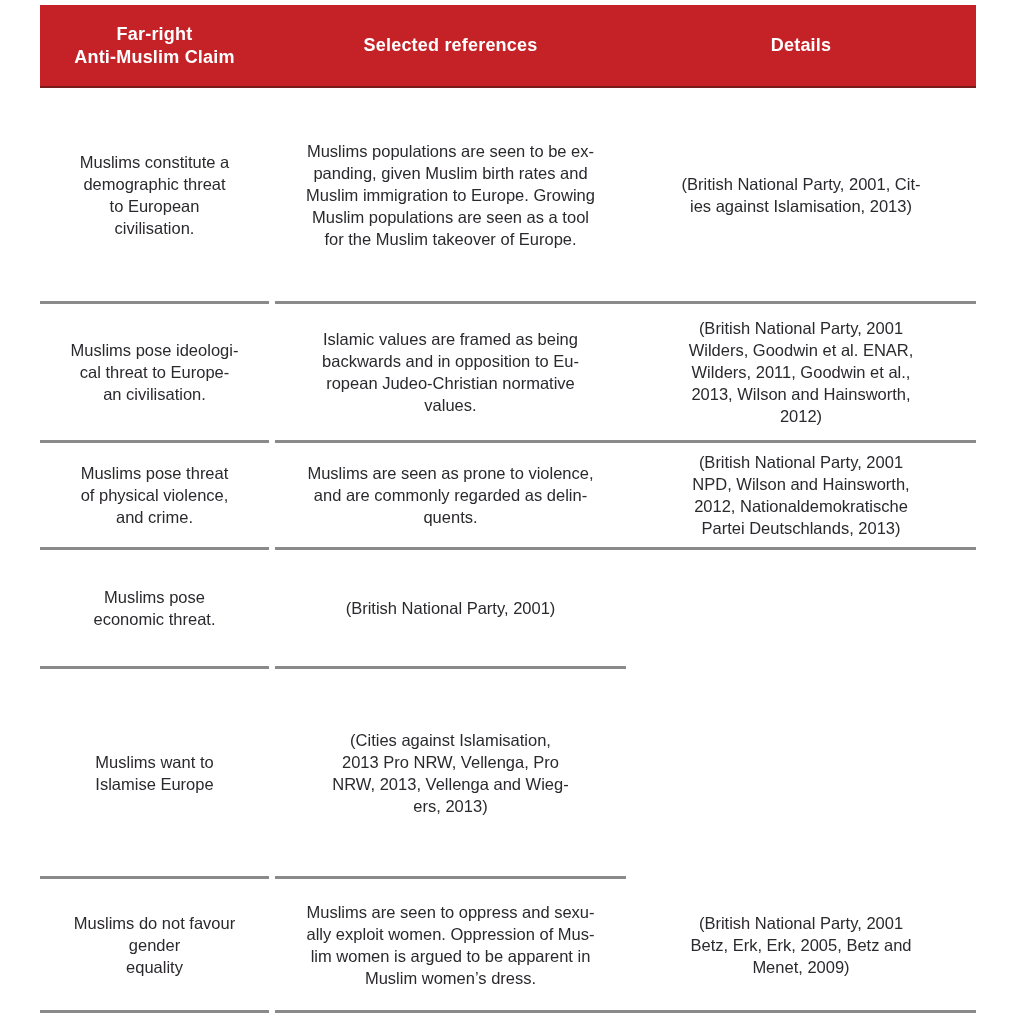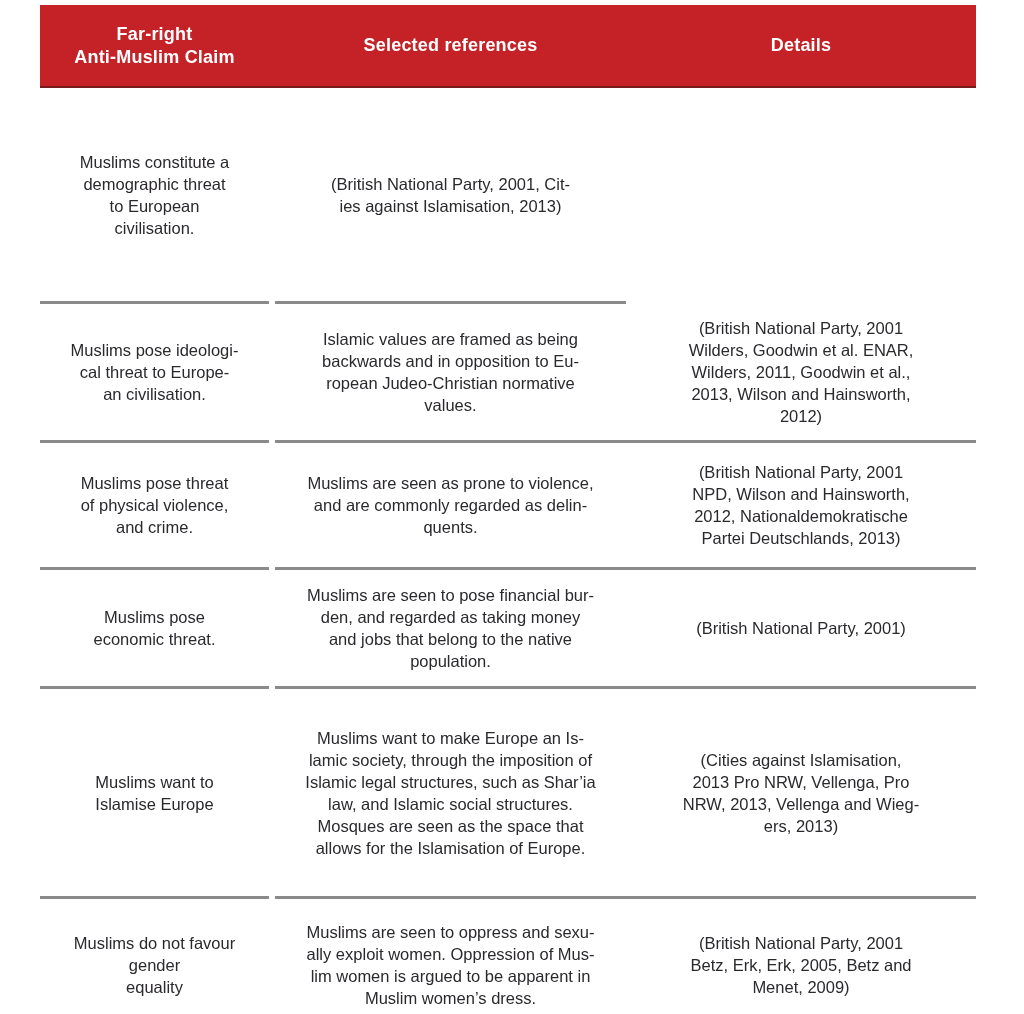--- a/index.html
+++ b/index.html
@@ -45,21 +45,21 @@
     white-space: pre-line;
     color: #2b292d;
     font-size: 16.5px;
     line-height: 22px;
     border-bottom: 3px solid #8a8a8a;
     padding: 6px 2px;
   }
   .row .gapcell { border-bottom: none; }
   .r0 { height: 216px; }
   .r1 { height: 139px; }
-  .r2 { height: 127px; }
+  .r2 { height: 107px; }
   .r3 { height: 119px; }
   .r4 { height: 210px; }
   .r5 { height: 134px; }
 </style>
 </head>
 <body>
 
 <div class="page">
   <div class="tbl">
 
@@ -70,20 +70,25 @@
       <div class="th">Selected references</div>
       <div class="th">Details</div>
     </div>
 
     <div class="grid-row row r0">
       <div class="cell">Muslims constitute a
 demographic threat
 to European
 civilisation.</div>
       <div class="gapcell"></div>
+      <div class="cell">Muslims populations are seen to be ex-
+panding, given Muslim birth rates and
+Muslim immigration to Europe. Growing
+Muslim populations are seen as a tool
+for the Muslim takeover of Europe.</div>
       <div class="cell">(British National Party, 2001, Cit-
 ies against Islamisation, 2013)</div>
     </div>
 
     <div class="grid-row row r1">
       <div class="cell">Muslims pose ideologi-
 cal threat to Europe-
 an civilisation.</div>
       <div class="gapcell"></div>
       <div class="cell">Islamic values are framed as being
@@ -108,37 +113,27 @@
       <div class="cell">(British National Party, 2001
 NPD, Wilson and Hainsworth,
 2012, Nationaldemokratische
 Partei Deutschlands, 2013)</div>
     </div>
 
     <div class="grid-row row r3">
       <div class="cell">Muslims pose
 economic threat.</div>
       <div class="gapcell"></div>
-      <div class="cell">Muslims are seen to pose financial bur-
-den, and regarded as taking money
-and jobs that belong to the native
-population.</div>
       <div class="cell">(British National Party, 2001)</div>
     </div>
 
     <div class="grid-row row r4">
       <div class="cell">Muslims want to
 Islamise Europe</div>
       <div class="gapcell"></div>
-      <div class="cell">Muslims want to make Europe an Is-
-lamic society, through the imposition of
-Islamic legal structures, such as Shar’ia
-law, and Islamic social structures.
-Mosques are seen as the space that
-allows for the Islamisation of Europe.</div>
       <div class="cell">(Cities against Islamisation,
 2013 Pro NRW, Vellenga, Pro
 NRW, 2013, Vellenga and Wieg-
 ers, 2013)</div>
     </div>
 
     <div class="grid-row row r5">
       <div class="cell">Muslims do not favour
 gender
 equality</div>

